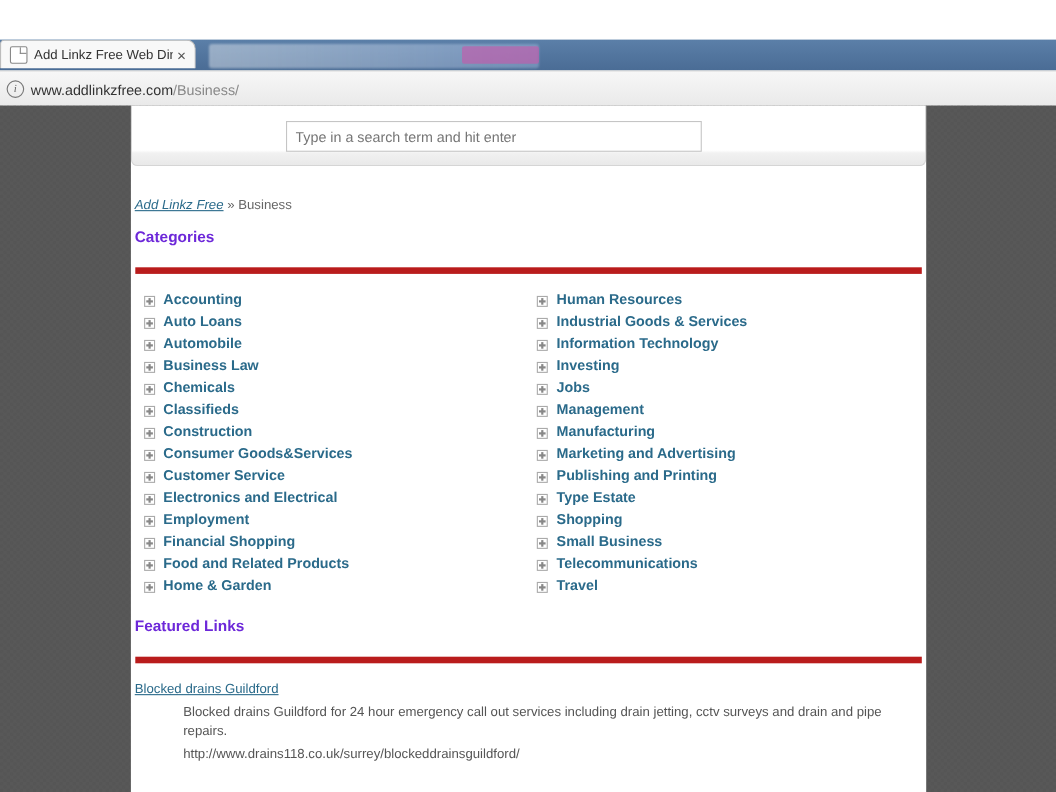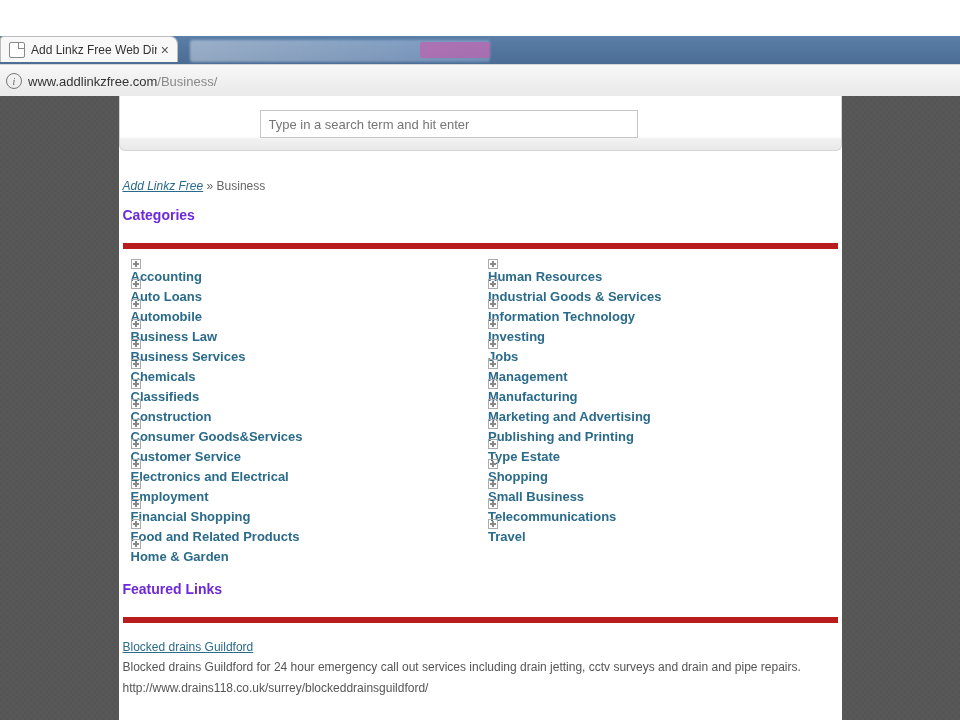--- a/index.html
+++ b/index.html
@@ -212,25 +212,24 @@
   }
   .cat-columns {
     display: flex;
     margin: 10px 4px 0 4px;
   }
   .cat-col {
     flex: 1;
   }
   .cat-item {
     display: flex;
-    align-items: flex-start;
+    align-items: flex-end;
     height: 20px;
     margin: 0;
     padding: 0 0 0 8px;
-    flex-direction: column;
   }
   .cat-item .plus {
     width: 8px;
     height: 8px;
     border: 1px solid #aaa;
     display: inline-block;
     margin-right: 8px;
     position: relative;
     flex-shrink: 0;
   }
@@ -264,20 +263,21 @@
   .featured .flink {
     color: #2a6a8a;
     font-size: 12px;
     text-decoration: underline;
   }
   .featured .fdesc {
     color: #555;
     font-size: 12px;
     margin-top: 4px;
     line-height: 1.4;
+    margin-left: 44px;
   }
 </style>
 </head>
 <body>
 
 <div class="chrome-top"></div>
 <div class="tab-strip"></div>
 <div class="tab">
   <span class="file-icon"></span>
   <span class="tab-title">Add Linkz Free Web Dire</span>
@@ -320,24 +320,20 @@
             <div class="cat-item">
               <span class="plus"></span>
               <a href="#">Automobile</a>
             </div>
             <div class="cat-item">
               <span class="plus"></span>
               <a href="#">Business Law</a>
             </div>
             <div class="cat-item">
               <span class="plus"></span>
-              <a href="#">Business Services</a>
-            </div>
-            <div class="cat-item">
-              <span class="plus"></span>
               <a href="#">Chemicals</a>
             </div>
             <div class="cat-item">
               <span class="plus"></span>
               <a href="#">Classifieds</a>
             </div>
             <div class="cat-item">
               <span class="plus"></span>
               <a href="#">Construction</a>
             </div>

